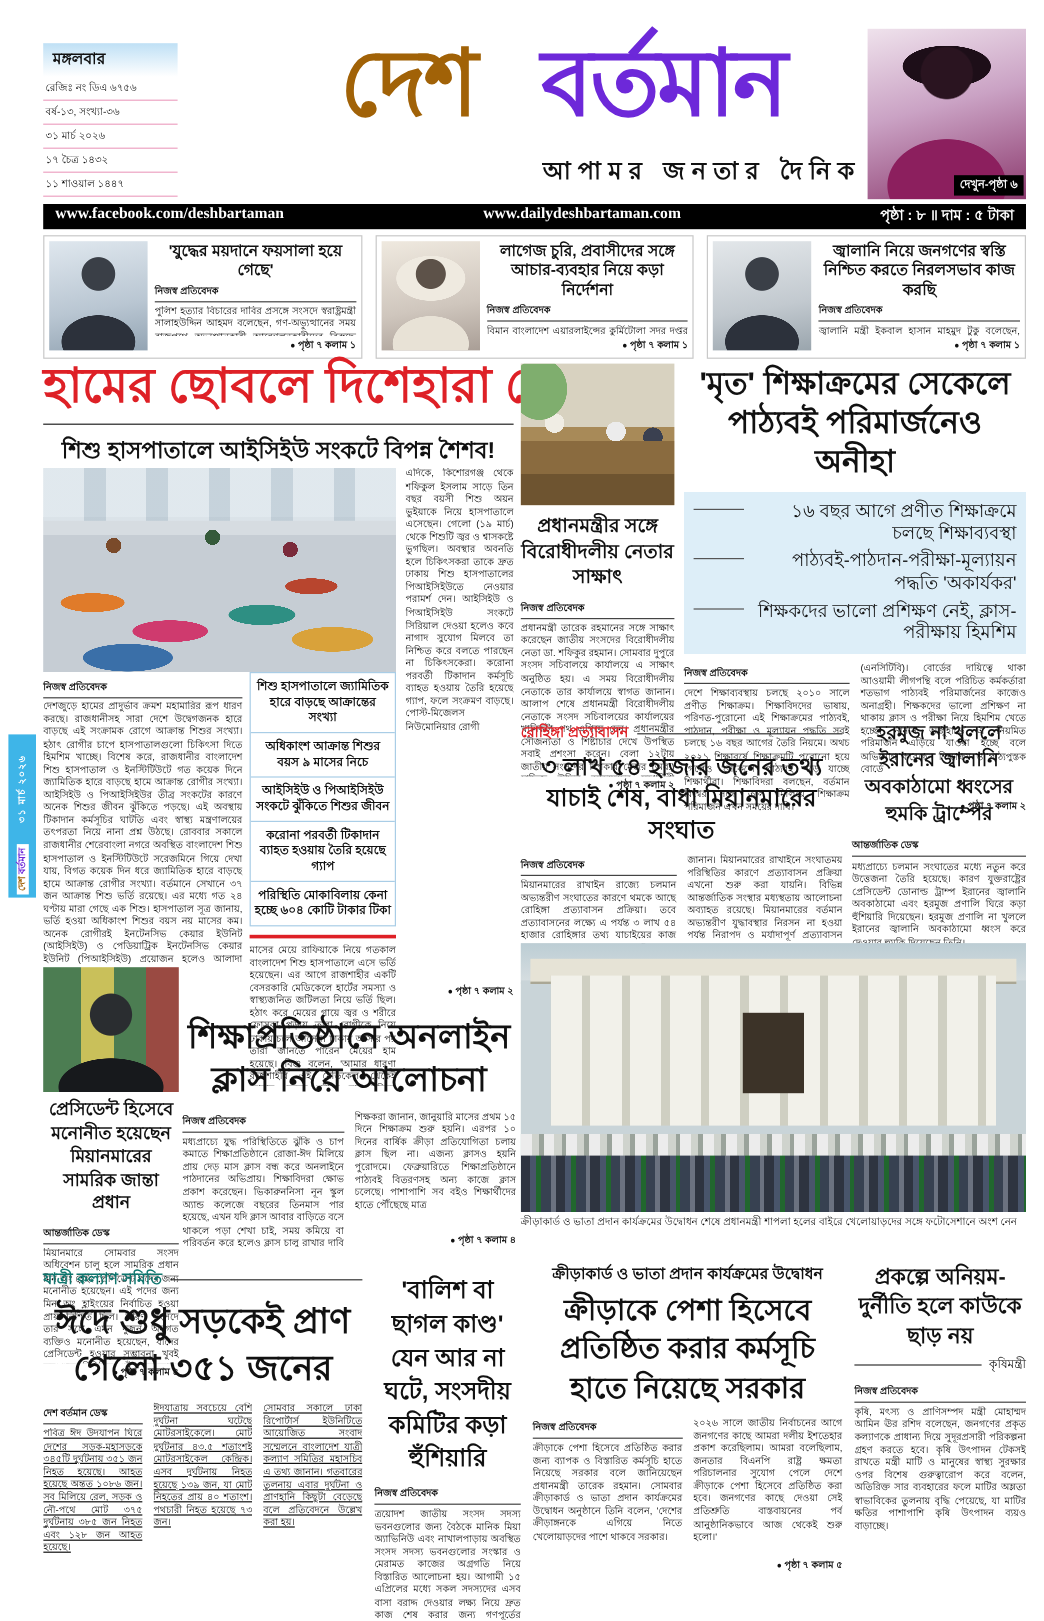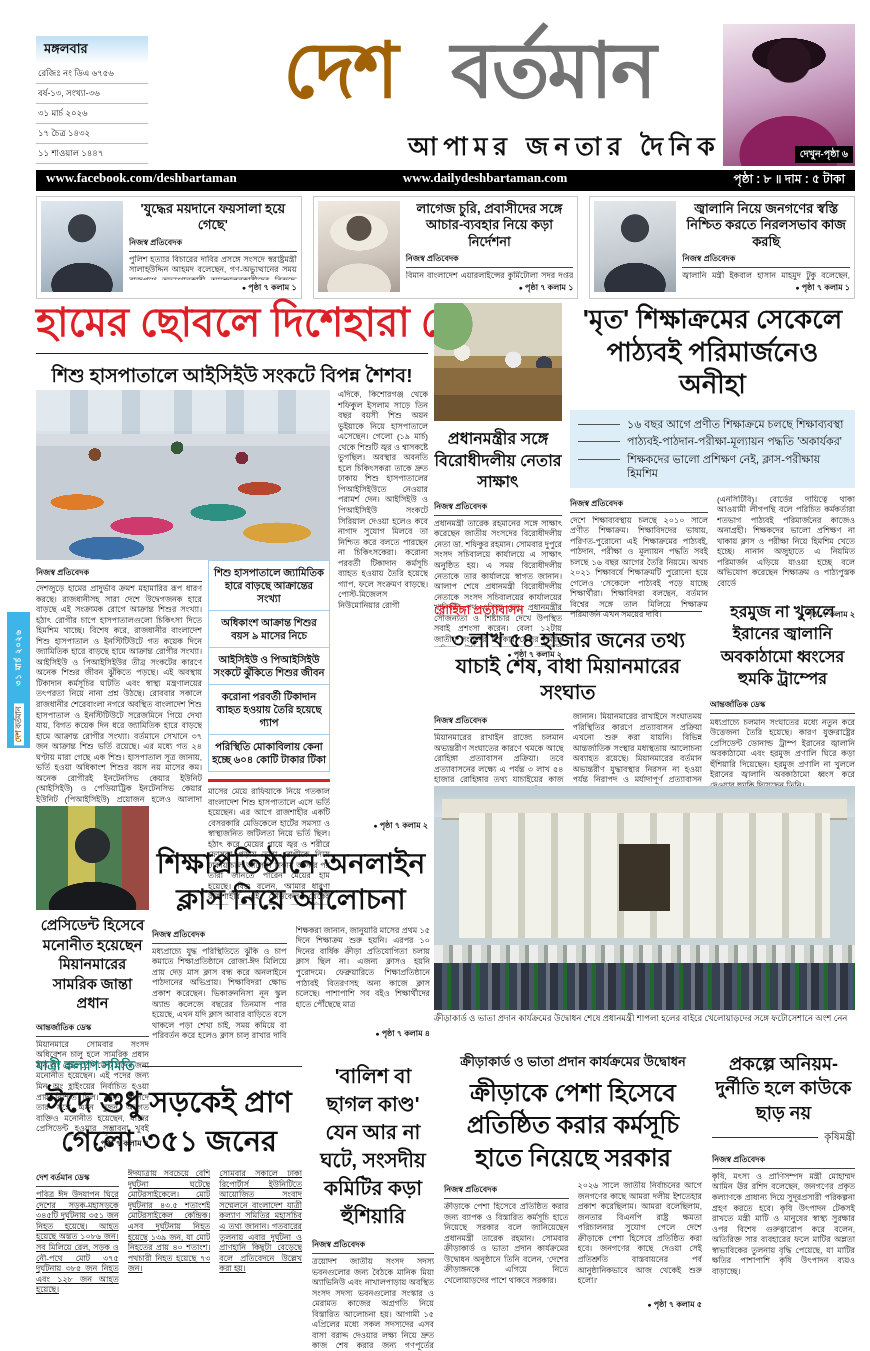--- a/index.html
+++ b/index.html
@@ -12,23 +12,23 @@
   .abs { position:absolute; }
 
   
   .info-box { left:36px; top:36px; width:112px; }
   .day { font-size:13px; font-weight:bold; padding:3px 8px 4px;
          background:linear-gradient(180deg,#bfe0f5,#ffffff); }
   .info-line { font-size:8.5px; padding:3px 2px 2px; border-bottom:1px solid #eda4c2; }
   .logo-line { left:222px; top:30px; width:494px; text-align:center;
                font-size:77px; font-weight:bold; line-height:1.05; letter-spacing:-2px; white-space:nowrap; }
   .logo-red { color:#a16207; }
-  .logo-green { color:#737373;margin-left:35px; }
+  .logo-green { color:#6d28d9;margin-left:35px; }
   .tagline { left:408px; top:127px; width:310px; text-align:right;
-             font-size:25px; font-weight:bold; letter-spacing:6px; white-space:nowrap; }
+             font-size:20px; font-weight:bold; letter-spacing:6px; white-space:nowrap; }
   .promo-photo { left:723px; top:24px; width:132px; height:142px; overflow:hidden;
                  background:linear-gradient(165deg,#efe2ec 0%,#caa2c4 45%,#8c3a6e 100%); }
   .promo-photo::after { content:""; position:absolute; inset:0;
      background:
        radial-gradient(circle at 50% 26%, #2a1420 0 17%, transparent 18%),
        radial-gradient(ellipse 46% 20% at 50% 22%, #1d0e18 0 60%, transparent 61%),
        radial-gradient(ellipse 62% 45% at 50% 92%, #8c1f5e 0 60%, transparent 61%); }
   .promo-caption { right:2px; bottom:3px; background:#000; color:#fff;
                    font-size:9.5px; font-weight:bold; padding:1px 5px; z-index:2; }
   .top-bar { left:36px; top:170px; width:819px; height:21px; background:#000; color:#fff;
@@ -113,21 +113,21 @@
   .pm-h { font-size:16px; font-weight:bold; text-align:center; line-height:1.35; margin:7px 0 5px; }
   .pm-body { height:128px; }
 
   
   .edu { left:570px; top:303px; width:285px; }
   .edu-h { font-size:26px; font-weight:bold; text-align:center; line-height:1.25; }
   .edu-bullets { margin-top:9px; background:#ddeef8; padding:8px 8px 7px; }
   .edu-b { display:flex; margin-bottom:4px; }
   .edu-b:last-child { margin-bottom:0; }
   .dash { width:42px; border-top:1px solid #555; margin:6px 7px 0 0; flex:0 0 auto; }
-  .edu-b-text { font-size:11px; line-height:1.25; }
+  .edu-b-text { font-size:15px; line-height:1.25;text-align:right; }
   .cols { display:flex; gap:9px; margin-top:7px; }
   .col { flex:1; min-width:0; }
 
   
   .roh { left:434px; top:601px; width:268px; }
   .kicker-row { display:flex; align-items:center; }
   .kicker { font-size:12px; font-weight:bold; color:#de2026; white-space:nowrap; }
   .kicker-black { font-size:13px; font-weight:bold; color:#0f766e; white-space:nowrap; }
   .kicker-line { flex:1; border-top:1px solid #333; margin-left:7px; }
   .roh-h { font-size:20px; font-weight:bold; text-align:center; line-height:1.3; margin:6px 0 6px; }

